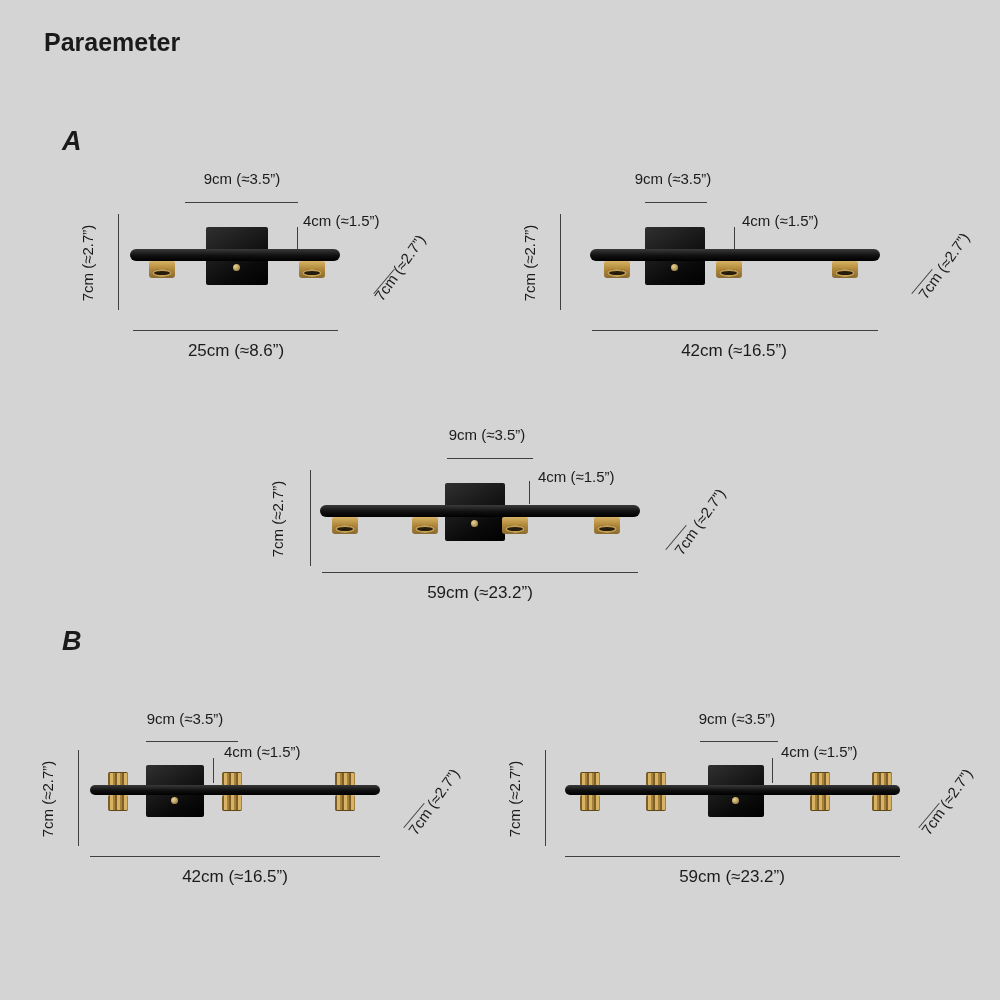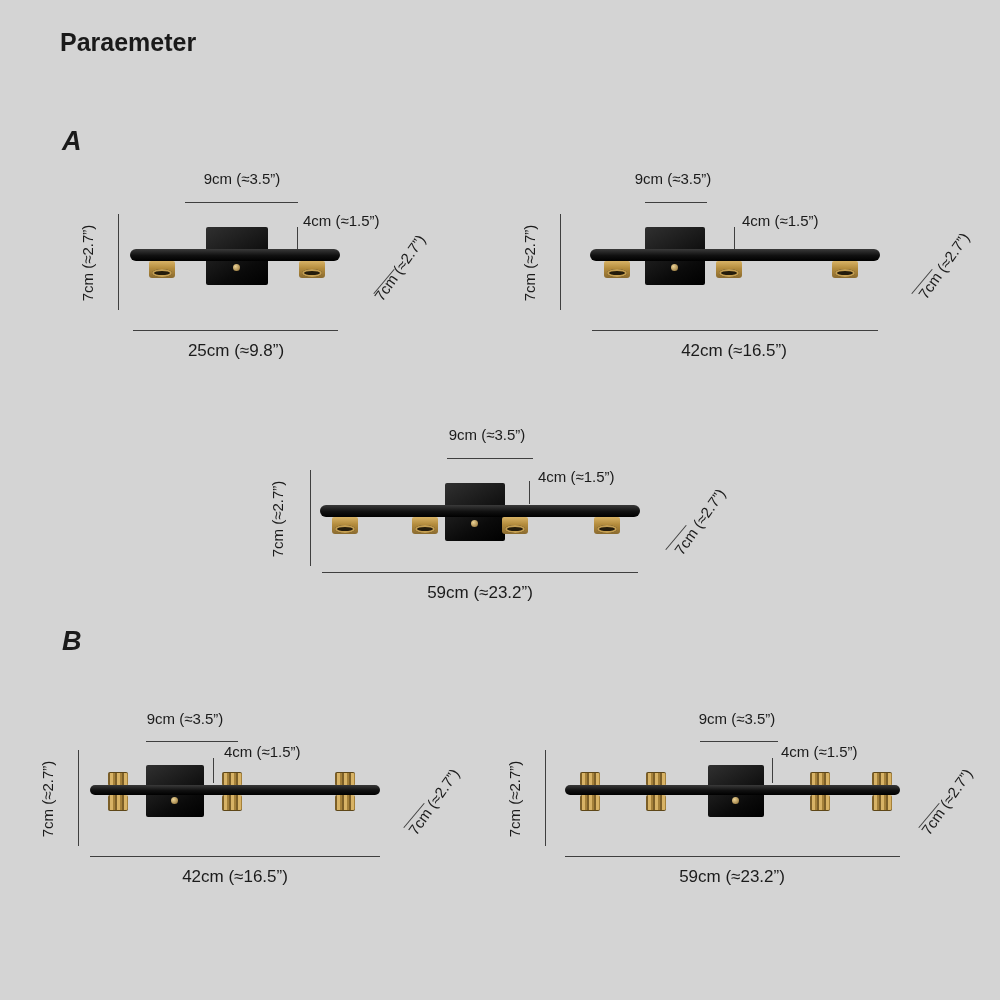--- a/index.html
+++ b/index.html
@@ -1,19 +1,19 @@
 <!DOCTYPE html>
 <html><head>
 <meta charset="utf-8">
 <style>
   html,body { margin:0; padding:0; }
   body { font-family: "Liberation Sans", sans-serif; background:#d4d4d4; }
   #stage { position:relative; width:1000px; height:1000px; background:#d4d4d4; overflow:hidden; }
 
-  .page-title { position:absolute; left:60px; top:28px; font-size:25px; font-weight:700; color:#1a1a1a; }
+  .page-title { position:absolute; left:44px; top:28px; font-size:25px; font-weight:700; color:#1a1a1a; }
   .section-letter { position:absolute; font-size:27px; font-weight:700; font-style:italic; color:#1a1a1a; }
 
   .dim-label { position:absolute; font-size:15px; line-height:20px; height:20px; color:#1b1b1b; white-space:nowrap; }
   .center { text-align:center; }
   .big { font-size:17px; }
   .rot90 { transform:rotate(-90deg); }
   .rot55 { transform:rotate(-55deg); }
   .rot50 { transform:rotate(-50deg); }
 
   .dline { position:absolute; background:#3f3f3f; }
@@ -53,21 +53,21 @@
     <div class="dline v" style="left:118px;top:214px;height:96px;"></div>
     <div class="dim-label center rot90" style="left:38px;top:253px;width:100px;">7cm (≈2.7”)</div>
     <div class="dline h rot50" style="left:368px;top:281px;width:32px;"></div>
     <div class="dim-label center rot55" style="left:352px;top:258px;width:96px;">7cm (≈2.7”)</div>
     <div class="plate" style="left:206px;top:227px;width:62px;height:58px;"></div>
     <div class="bar" style="left:130px;top:249px;width:210px;"></div>
     <div class="knob" style="left:233px;top:264px;"></div>
     <div class="cyl" style="left:149px;top:261px;"></div>
     <div class="cyl" style="left:299px;top:261px;"></div>
     <div class="dline h" style="left:133px;top:330px;width:205px;"></div>
-    <div class="dim-label center big" style="left:135px;top:341px;width:202px;">25cm (≈9.8”)</div>
+    <div class="dim-label center big" style="left:135px;top:341px;width:202px;">25cm (≈8.6”)</div>
   </div>
 
   <div>
     <div class="dim-label center" style="left:593px;top:169px;width:160px;">9cm (≈3.5”)</div>
     <div class="dline h" style="left:645px;top:202px;width:62px;"></div>
     <div class="dline v" style="left:734px;top:227px;height:22px;"></div>
     <div class="dim-label" style="left:742px;top:211px;">4cm (≈1.5”)</div>
     <div class="dline v" style="left:560px;top:214px;height:96px;"></div>
     <div class="dim-label center rot90" style="left:480px;top:253px;width:100px;">7cm (≈2.7”)</div>
     <div class="dline h rot50" style="left:906px;top:281px;width:32px;"></div>

